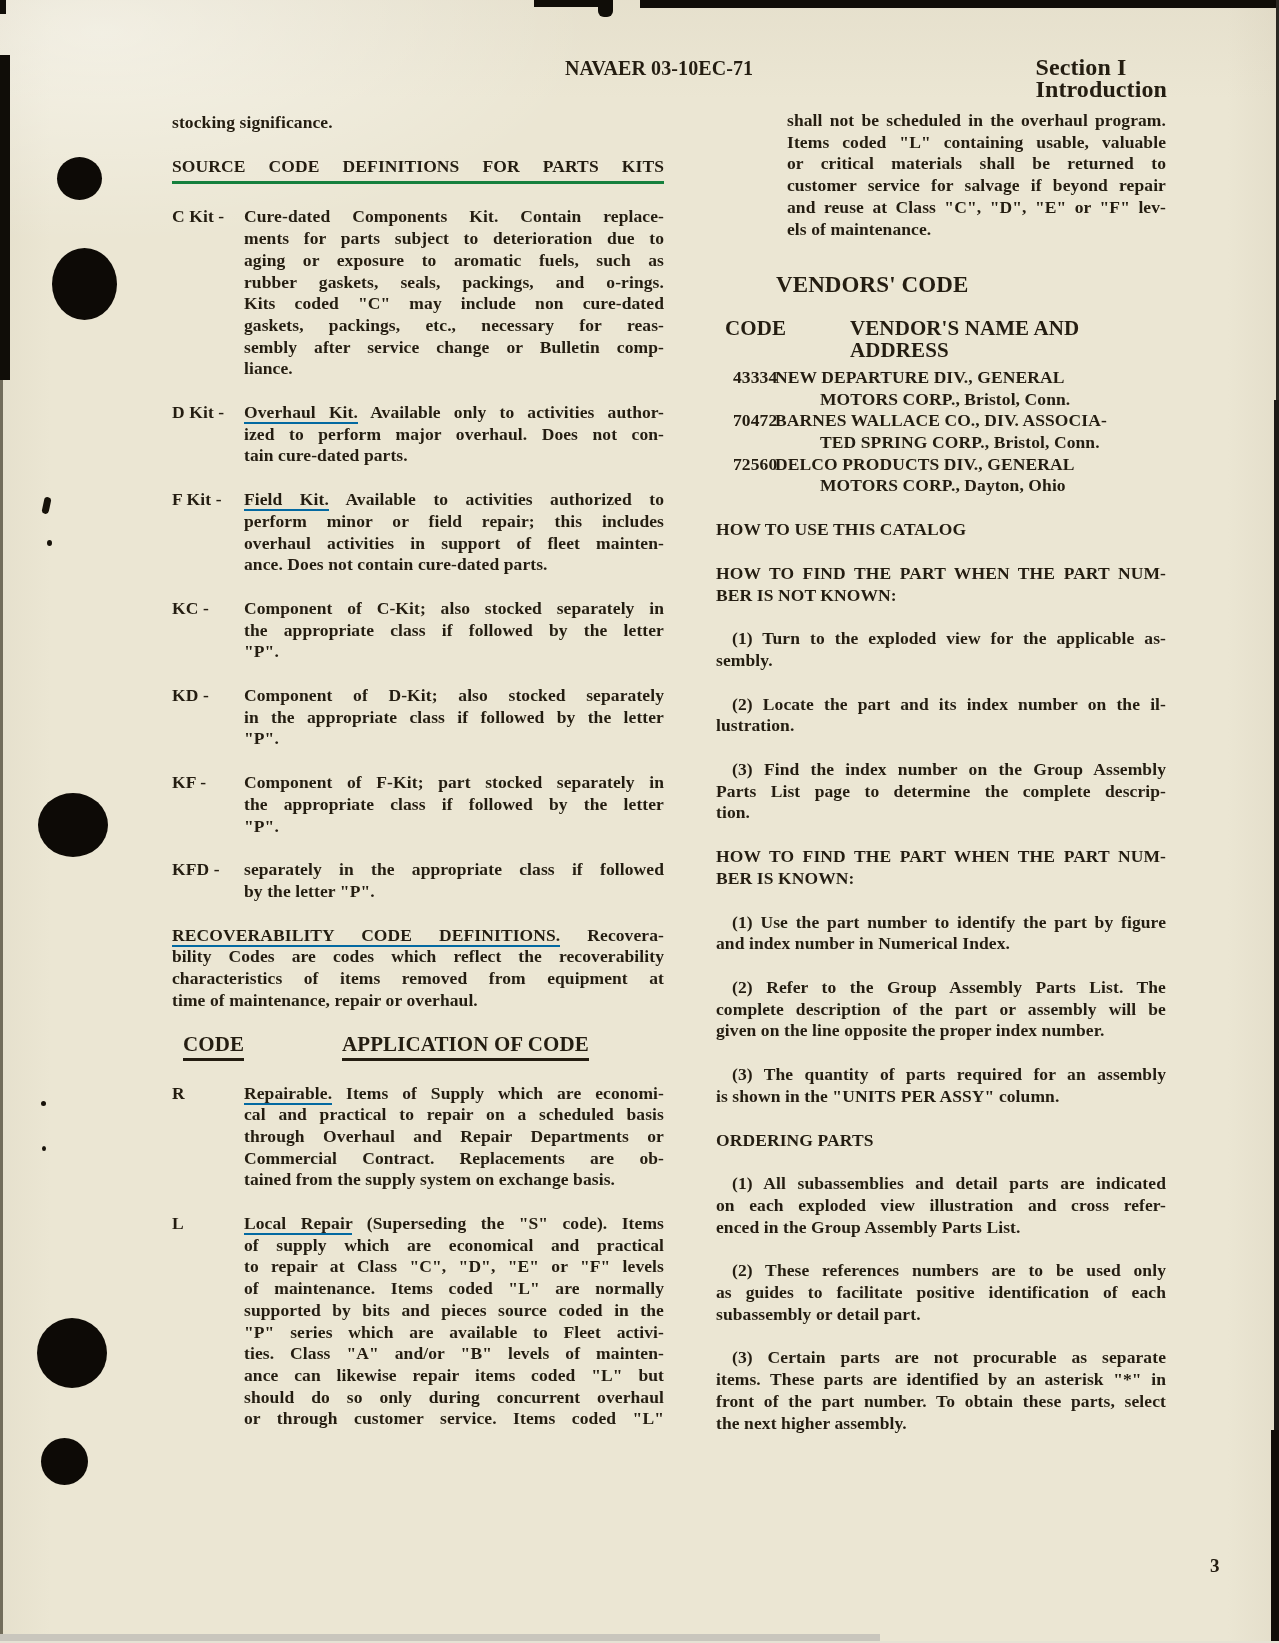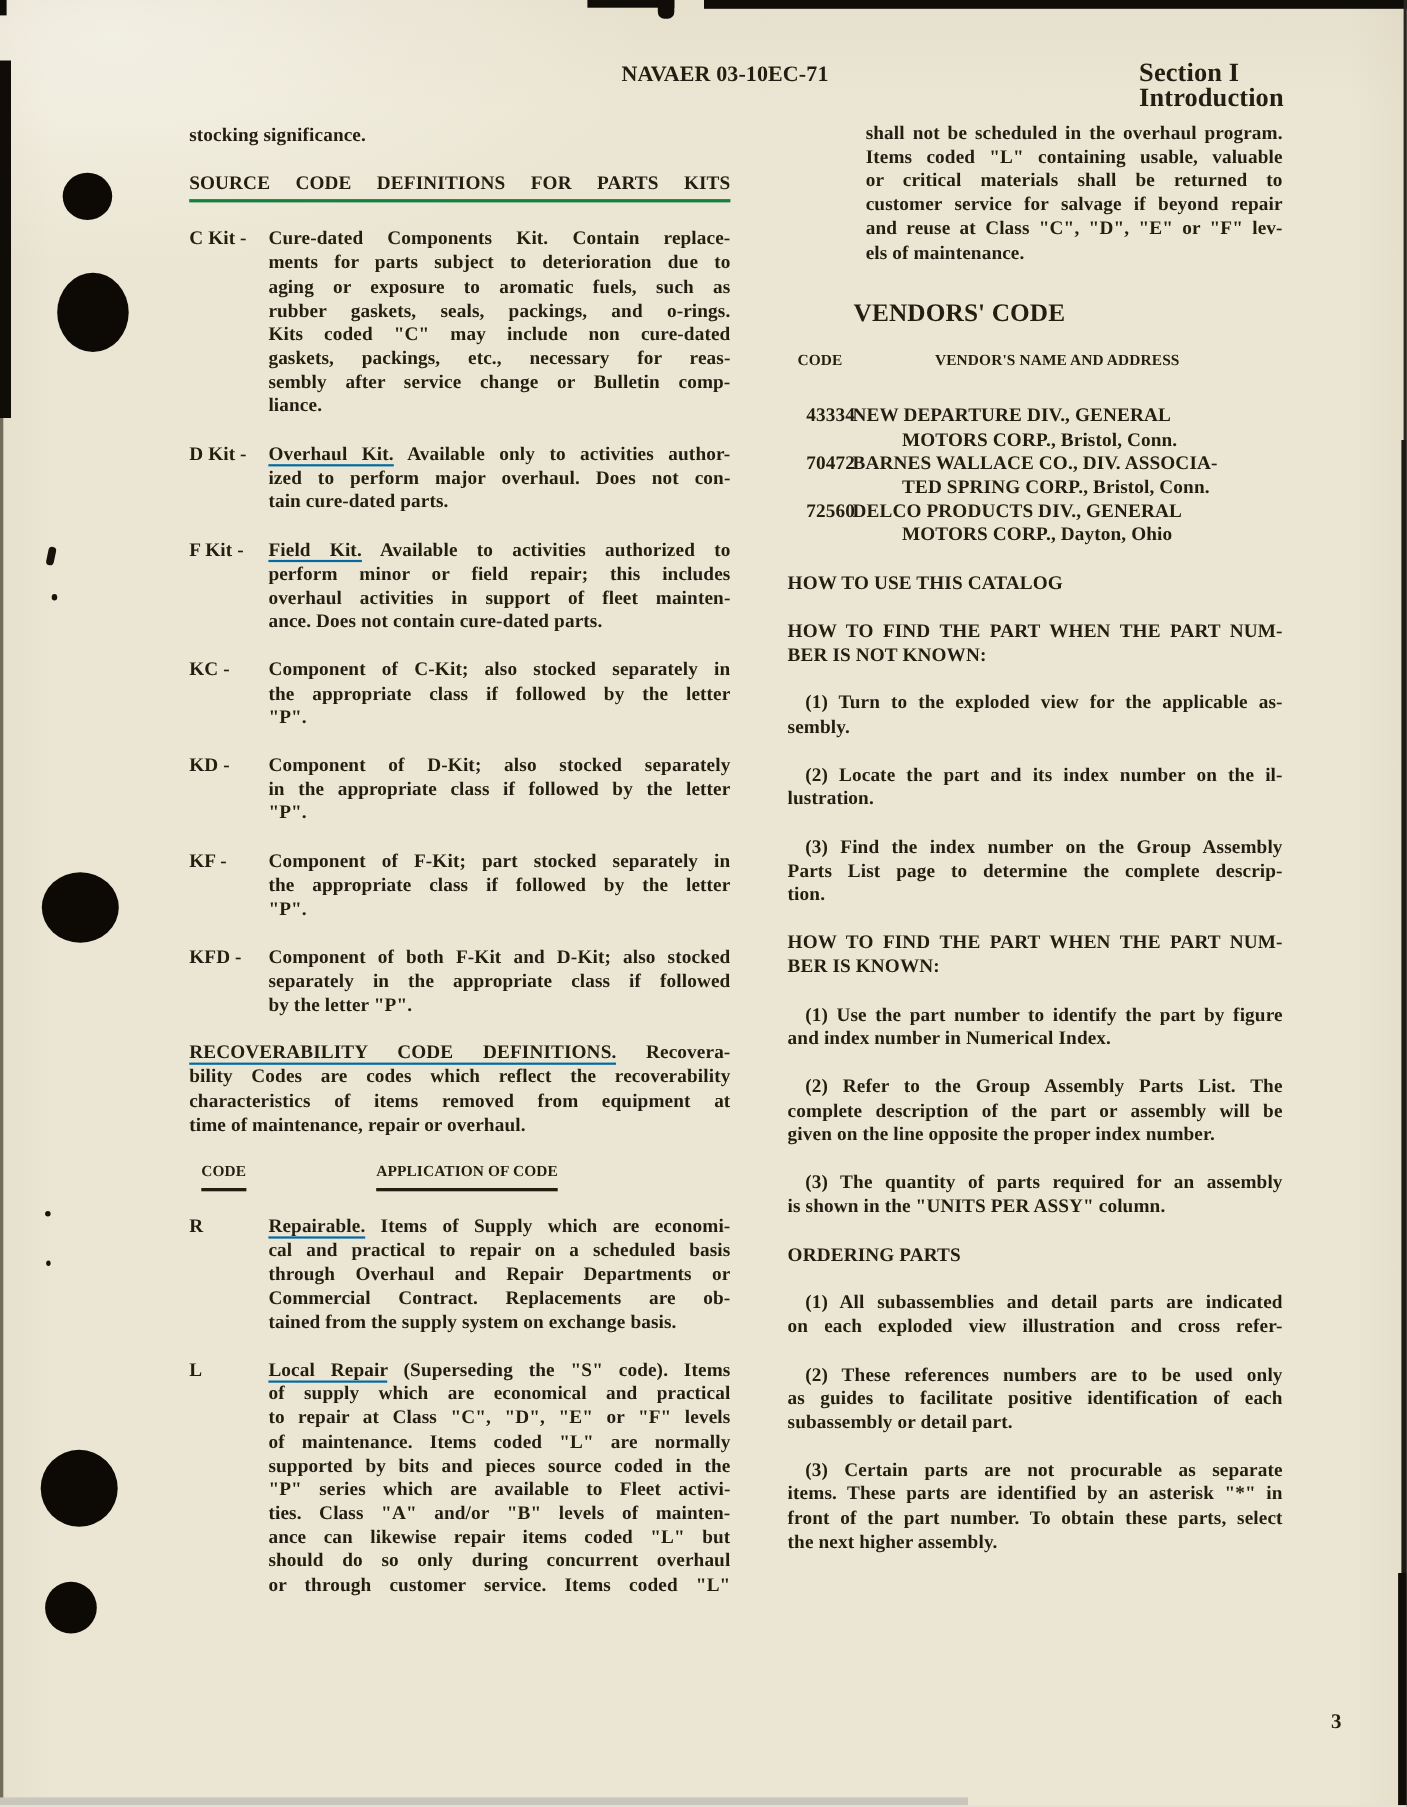--- a/index.html
+++ b/index.html
@@ -25,21 +25,21 @@
   
   #col-left{position:absolute;left:156px;top:112px;width:492px;margin-left:16px;}
   #col-right{position:absolute;left:716px;top:110px;width:450px;}
   
   .entry{position:relative;padding-left:72px;}
   .entry .lbl{position:absolute;left:0;top:0;font-size:17.5px;line-height:21.7px;}
   
   .h-ul{display:block;border-bottom:3px solid #15803d;padding-bottom:4px;font-size:17.5px;line-height:21.7px;}
   
   .codehdr{position:relative;height:27px;}
-  .codehdr .c1,.codehdr .c2{position:absolute;top:0;border-bottom:3px solid #241d11;padding-bottom:3px;font-size:14px;line-height:21.7px;}
+  .codehdr .c1,.codehdr .c2{position:absolute;top:0;border-bottom:3px solid #241d11;padding-bottom:3px;font-size:21px;line-height:21.7px;}
   #lc-codehdr .c1{left:11px;} #lc-codehdr .c2{left:170px;}
   #rc-vendhdr .c1{left:9px;border-bottom:none;} #rc-vendhdr .c2{left:134px;border-bottom:none;}
   
   .cont{margin-left:71px;width:379px;}
   .vendors-head{text-align:left;margin-left:60px;font-size:23px;line-height:21.7px;}
   .vrow1{position:relative;padding-left:59px;}
   .vrow1 .vcode{position:absolute;left:17px;top:0;}
   .vrow2{padding-left:104px;}
   
   .hdr-doc{position:absolute;left:565px;top:56px;font-size:20px;line-height:24px;}
@@ -123,21 +123,20 @@
         <div class="line">"P".</div>
       </div>
       <div class="blk entry">
         <span class="lbl">KF -</span>
         <div class="line j">Component of F-Kit; part stocked separately in</div>
         <div class="line j">the appropriate class if followed by the letter</div>
         <div class="line">"P".</div>
       </div>
       <div class="blk entry">
         <span class="lbl">KFD -</span>
-        <div class="line j">Component of both F-Kit and D-Kit; also stocked</div>
         <div class="line j">separately in the appropriate class if followed</div>
         <div class="line">by the letter "P".</div>
       </div>
     </div>
   <div class="blk" id="recov-para">
       <div class="line j"><span class="ul">RECOVERABILITY CODE DEFINITIONS.</span>  Recovera-</div>
       <div class="line j">bility Codes are codes which reflect the recoverability</div>
       <div class="line j">characteristics of items removed from equipment at</div>
       <div class="line">time of maintenance,  repair or overhaul.</div>
     </div>
@@ -229,20 +228,21 @@
       <div class="blk">
         <div class="line j ind">(3)  The quantity of parts required for an assembly</div>
         <div class="line">is shown in the "UNITS PER ASSY" column.</div>
       </div>
       <div class="blk">
         <div class="line">ORDERING PARTS</div>
       </div>
       <div class="blk">
         <div class="line j ind">(1)  All subassemblies and detail parts are indicated</div>
         <div class="line j">on each exploded view illustration and cross refer-</div>
+        <div class="line">enced in the Group Assembly Parts List.</div>
       </div>
       <div class="blk">
         <div class="line j ind">(2)  These references numbers are to be used only</div>
         <div class="line j">as guides to facilitate positive identification of each</div>
         <div class="line">subassembly or detail part.</div>
       </div>
       <div class="blk">
         <div class="line j ind">(3)  Certain parts are not procurable as separate</div>
         <div class="line j">items.  These parts are identified by an asterisk "*" in</div>
         <div class="line j">front of the part number.  To obtain these parts,  select</div>

